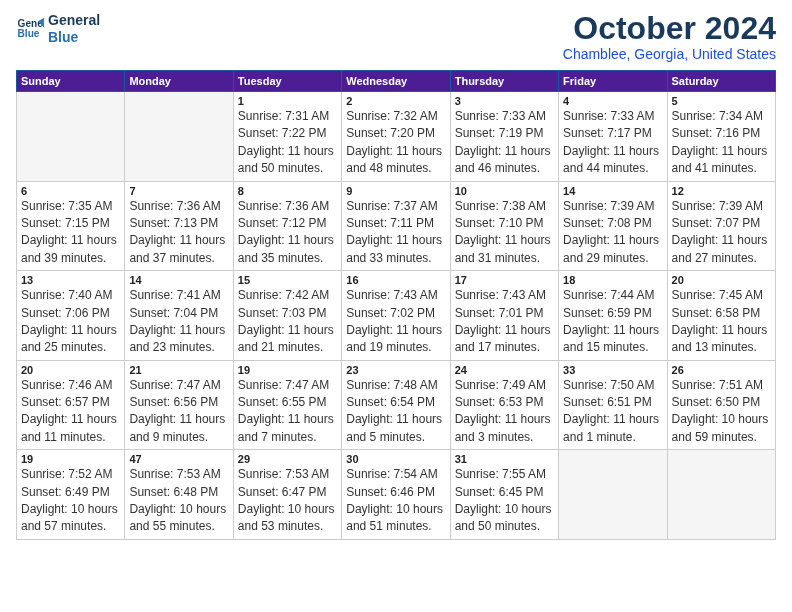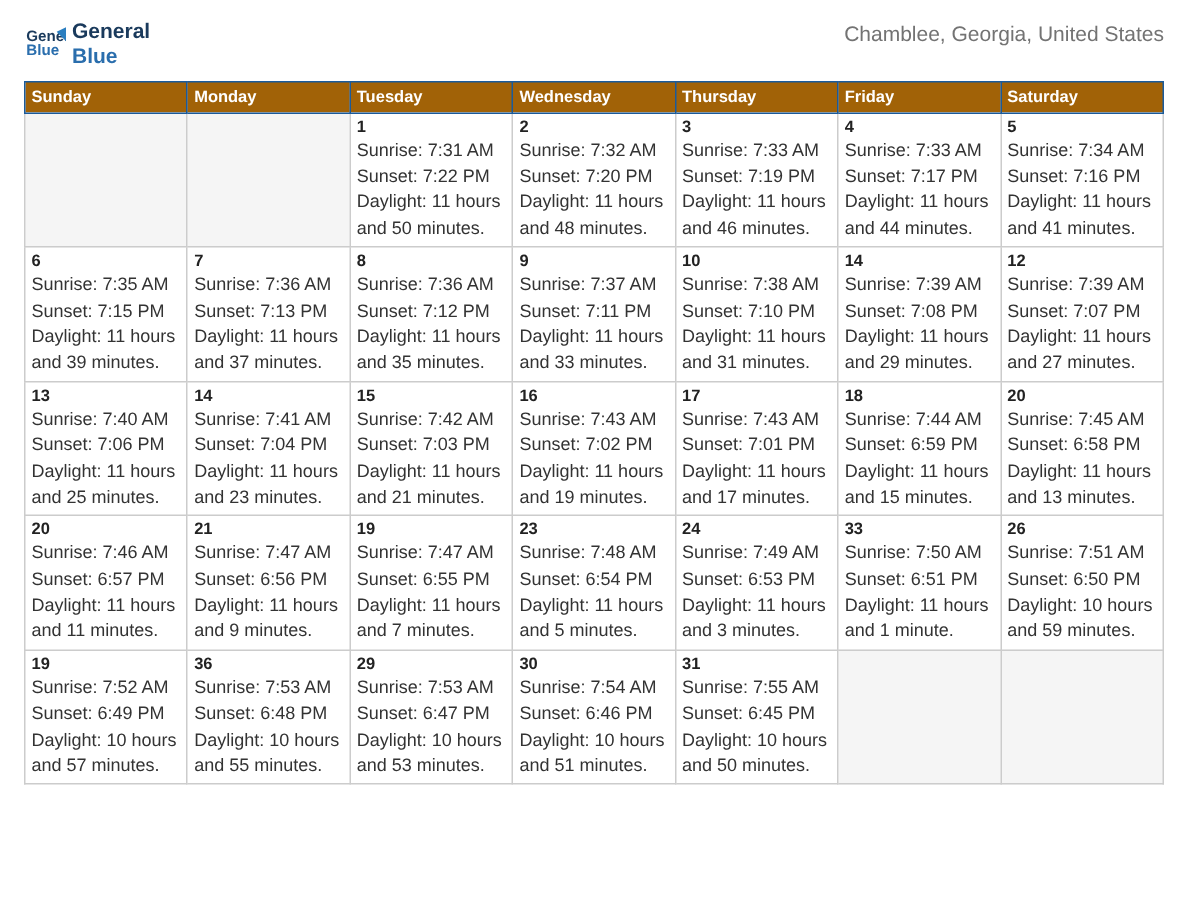--- a/index.html
+++ b/index.html
@@ -41,30 +41,30 @@
       text-align: right;
     }
     .month-title {
       font-size: 32px;
       font-weight: bold;
       color: #1a3a5c;
       line-height: 1;
     }
     .location {
       font-size: 14px;
-      color: #737373;
+      color: #1d4ed8;
       margin-top: 2px;
     }
     .calendar {
       width: 100%;
       border-collapse: collapse;
       table-layout: fixed;
     }
     .calendar th {
-      background: #a16207;
+      background: #4c1d95;
       color: #fff;
       font-size: 11px;
       font-weight: bold;
       padding: 4px 4px;
       text-align: left;
       border: 1px solid #1a5a9a;
       margin-left: 39px;
     }
     .calendar td {
       border: 1px solid #ccc;
@@ -99,20 +99,21 @@
         <text x="2" y="16" font-size="13" font-weight="bold" fill="#1a3a5c" font-family="Arial">General</text>
         <text x="2" y="28" font-size="13" font-weight="bold" fill="#2a6ead" font-family="Arial">Blue</text>
         <polygon points="28,8 36,4 36,16" fill="#2a7ec0"></polygon>
       </svg>
       <div>
         <div class="logo-text">General</div>
         <div class="logo-text" style="color:#2a6ead">Blue</div>
       </div>
     </div>
     <div class="title-area">
+      <div class="month-title">October 2024</div>
       <div class="location">Chamblee, Georgia, United States</div>
     </div>
   </div>
 
   <table class="calendar">
     <thead>
       <tr>
       <th>Sunday</th>
           <th>Monday</th>
           <th>Tuesday</th>
@@ -344,21 +345,21 @@
         <tr>
           <td>
           <div class="day-number">19</div>
           <div class="day-info">
             Sunrise: 7:52 AM<br>
             Sunset: 6:49 PM<br>
             Daylight: 10 hours and 57 minutes.
           </div>
         </td>
           <td>
-          <div class="day-number">36</div>
+          <div class="day-number">47</div>
           <div class="day-info">
             Sunrise: 7:53 AM<br>
             Sunset: 6:48 PM<br>
             Daylight: 10 hours and 55 minutes.
           </div>
         </td>
           <td>
           <div class="day-number">29</div>
           <div class="day-info">
             Sunrise: 7:53 AM<br>

